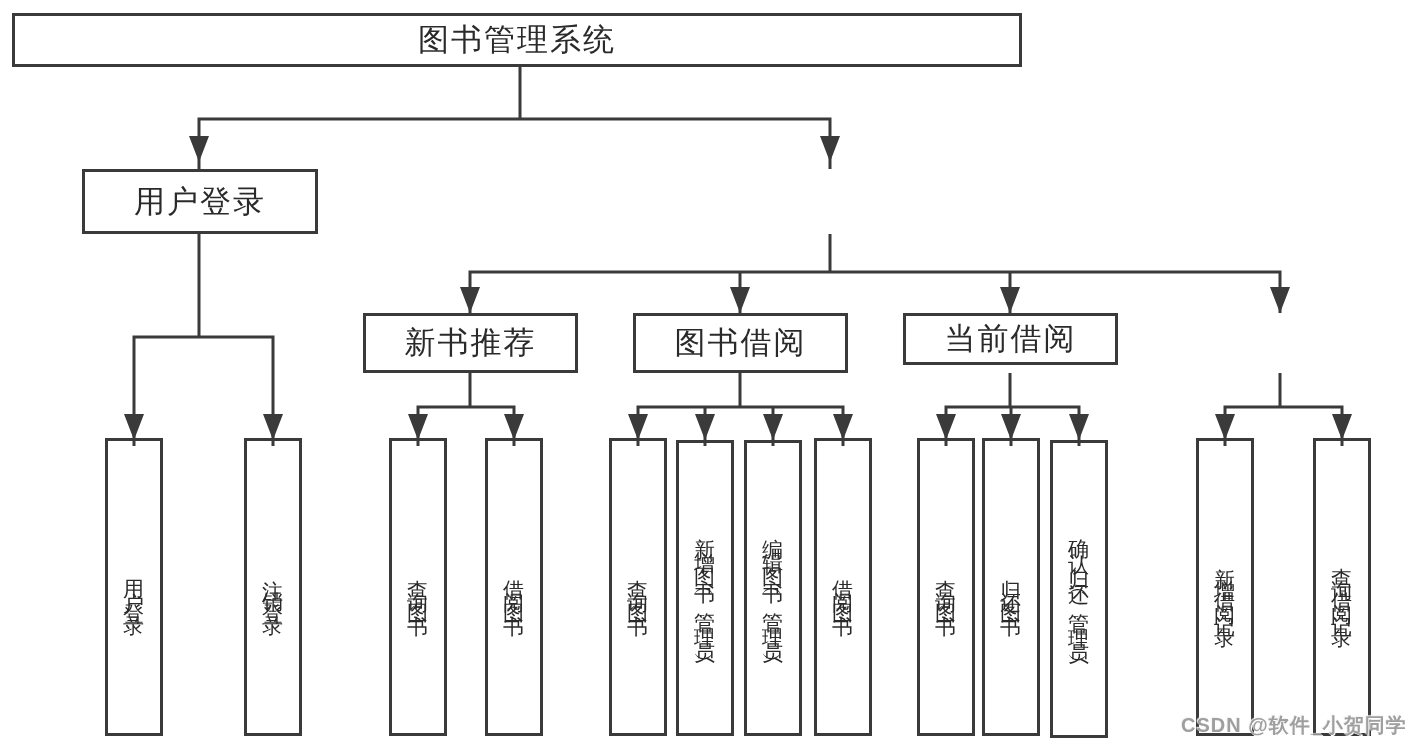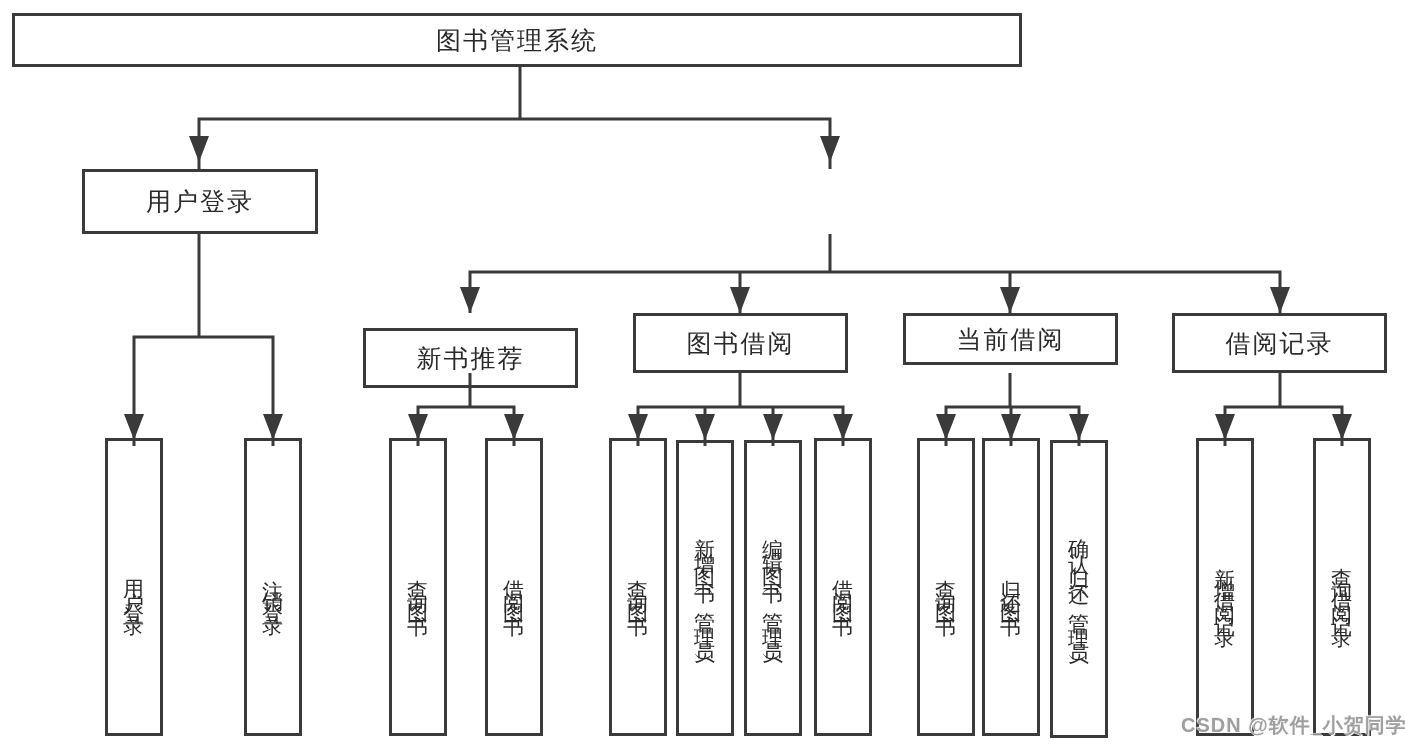--- a/index.html
+++ b/index.html
@@ -24,21 +24,21 @@
     position: absolute;
     box-sizing: border-box;
     background: #ffffff;
     border: 3px solid var(--line);
     display: flex;
     align-items: center;
     justify-content: center;
     color: var(--text);
     z-index: 1;
   }
-  .h { font-size: 25px; letter-spacing: 2px; }
+  .h { font-size: 31px; letter-spacing: 2px; }
   .v {
     writing-mode: vertical-rl;
     text-orientation: mixed;
     font-size: 21px;
     letter-spacing: 12px;
     line-height: 1;
   }
   .v.long { letter-spacing: 15px; }
   #wires {
     position: absolute;
@@ -63,24 +63,23 @@
 </style>
 </head>
 <body>
 
 <div id="canvas">
 
   <div class="box h" style="left:12px; top:13px; width:1010px; height:54px;">图书管理系统</div>
 
   <div class="box h" style="left:82px; top:169px; width:236px; height:65px;">用户登录</div>
 
-  <div class="box h" style="left:363px; top:313px; width:215px; height:60px;margin-top:15px;">新书推荐</div>
+  <div class="box h" style="left:363px; top:313px; width:215px; height:60px;">新书推荐</div>
   <div class="box h" style="left:633px; top:313px; width:215px; height:60px;">图书借阅</div>
   <div class="box h" style="left:903px; top:313px; width:215px; height:52px;">当前借阅</div>
-  <div class="box h" style="left:1172px; top:313px; width:215px; height:60px;">借阅记录</div>
 
   <div class="box v" style="left:105px; top:438px; width:58px; height:298px;">用户登录</div>
   <div class="box v" style="left:244px; top:438px; width:58px; height:298px;">注销登录</div>
 
   <div class="box v" style="left:389px; top:438px; width:58px; height:298px;">查询图书</div>
   <div class="box v" style="left:485px; top:438px; width:58px; height:298px;">借阅图书</div>
 
   <div class="box v" style="left:609px; top:438px; width:58px; height:298px;">查询图书</div>
   <div class="box v long" style="left:676px; top:440px; width:58px; height:296px;">新增图书（管理员）</div>
   <div class="box v long" style="left:744px; top:440px; width:58px; height:296px;">编辑图书（管理员）</div>

